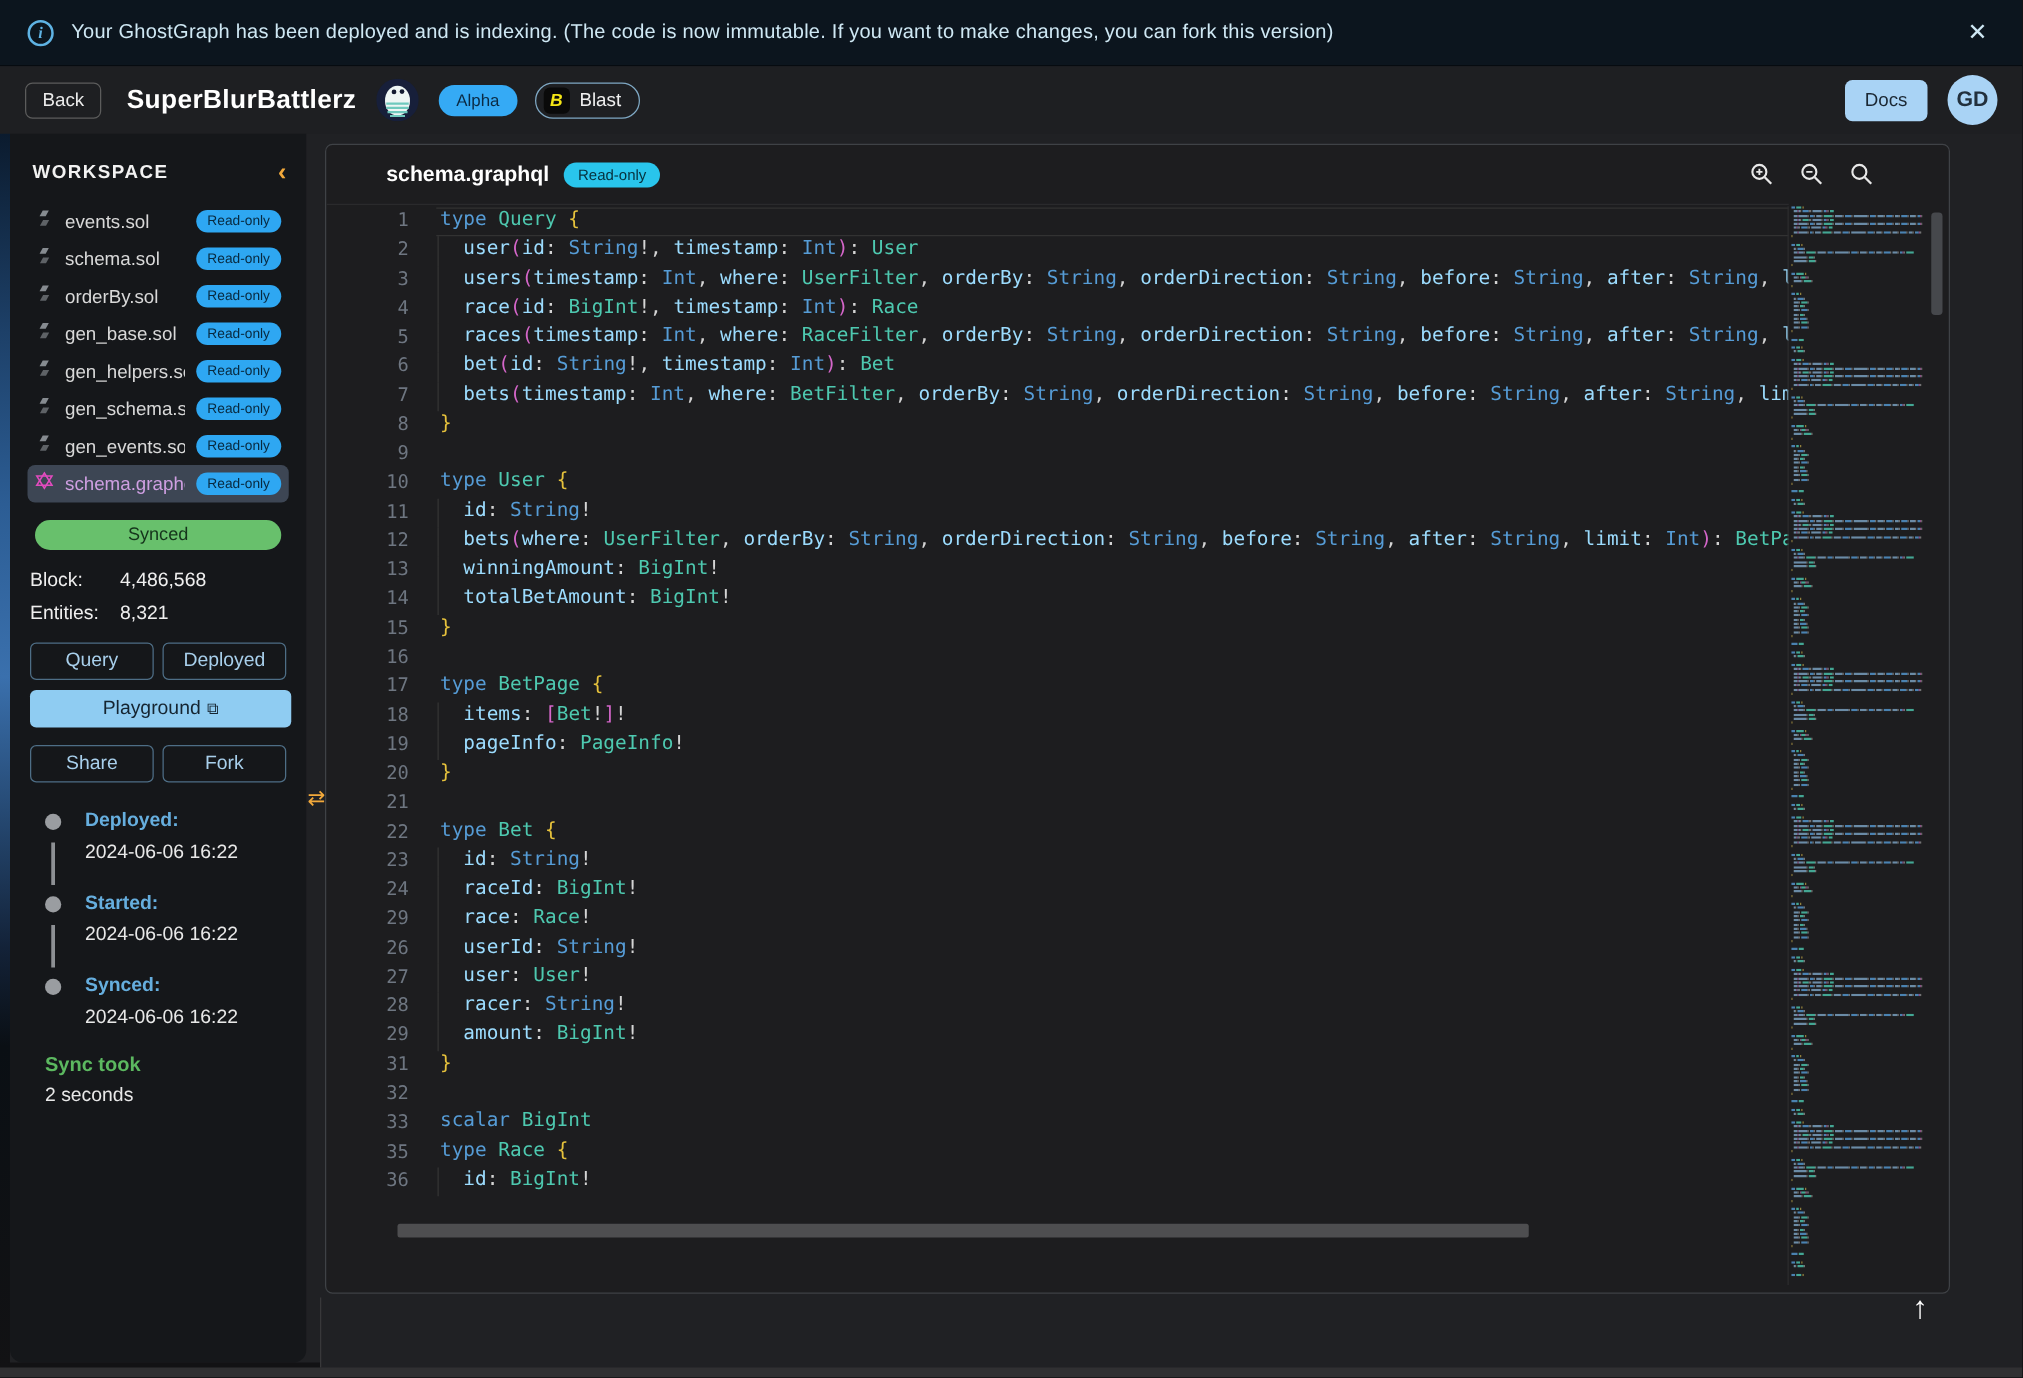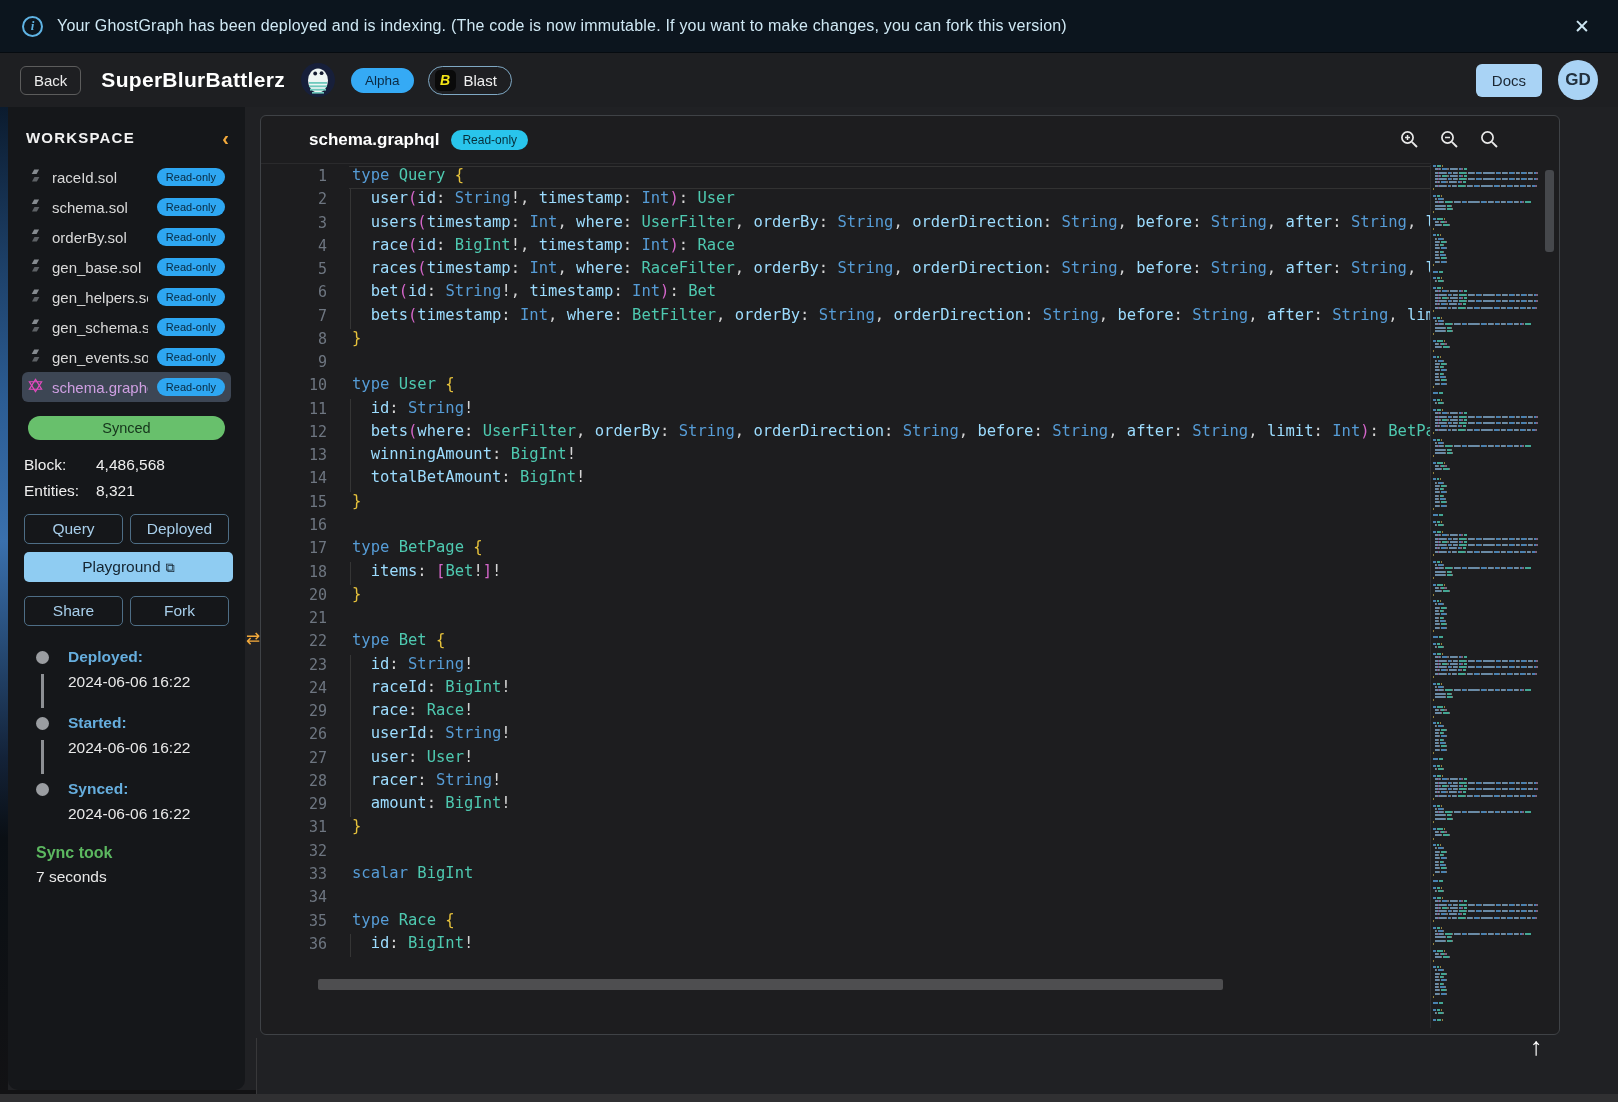--- a/index.html
+++ b/index.html
@@ -207,21 +207,21 @@
     <div class="ws-row">
       <span class="ws-label">WORKSPACE</span>
       <span class="ws-chevron">‹</span>
     </div>
     <div id="file-list">
         <div class="file-row">
           <span><svg width="15" height="15" viewBox="0 0 16 16">
               <path fill="#9aa0a6" opacity=".85" d="M11.8 1.5 H6.6 L3.9 6.3 H9.1 Z"></path>
               <path fill="#9aa0a6" opacity=".55" d="M4.2 14.5 H9.4 L12.1 9.7 H6.9 Z"></path>
             </svg></span>
-          <span class="fname">raceId.sol</span>
+          <span class="fname">events.sol</span>
           <span class="ro-badge">Read-only</span>
         </div>
         <div class="file-row">
           <span><svg width="15" height="15" viewBox="0 0 16 16">
               <path fill="#9aa0a6" opacity=".85" d="M11.8 1.5 H6.6 L3.9 6.3 H9.1 Z"></path>
               <path fill="#9aa0a6" opacity=".55" d="M4.2 14.5 H9.4 L12.1 9.7 H6.9 Z"></path>
             </svg></span>
           <span class="fname">schema.sol</span>
           <span class="ro-badge">Read-only</span>
         </div>
@@ -311,21 +311,21 @@
       </div>
       <div class="tl-item last">
         <span class="tl-dot"></span>
         <div class="tl-label">Synced:</div>
         <div class="tl-value">2024-06-06 16:22</div>
       </div>
     </div>
 
     <div class="sync-took">
       <div class="st-label">Sync took</div>
-      <div class="st-value">7 seconds</div>
+      <div class="st-value">2 seconds</div>
     </div>
   </div>
 
   <div class="resize-handle">⇄</div>
 
   <div class="editor">
     <div class="ed-titlebar">
       <span class="ed-filename">schema.graphql</span>
       <span class="ro-badge-cyan">Read-only</span>
       <div class="ed-tools">
@@ -359,34 +359,34 @@
           <div class="cl"><span class="ln">9</span><span class="ct"></span></div>
           <div class="cl"><span class="ln">10</span><span class="ct"><span class="tk-kw">type</span> <span class="tk-typ">User</span> <span class="tk-brc">{</span></span></div>
           <div class="cl"><span class="ln">11</span><span class="gd"></span><span class="ct">  <span class="tk-fld">id</span><span class="tk-pun">:</span> <span class="tk-kw">String</span><span class="tk-pun">!</span></span></div>
           <div class="cl"><span class="ln">12</span><span class="gd"></span><span class="ct">  <span class="tk-fld">bets</span><span class="tk-brk">(</span><span class="tk-fld">where</span><span class="tk-pun">:</span> <span class="tk-typ">UserFilter</span><span class="tk-pun">,</span> <span class="tk-fld">orderBy</span><span class="tk-pun">:</span> <span class="tk-kw">String</span><span class="tk-pun">,</span> <span class="tk-fld">orderDirection</span><span class="tk-pun">:</span> <span class="tk-kw">String</span><span class="tk-pun">,</span> <span class="tk-fld">before</span><span class="tk-pun">:</span> <span class="tk-kw">String</span><span class="tk-pun">,</span> <span class="tk-fld">after</span><span class="tk-pun">:</span> <span class="tk-kw">String</span><span class="tk-pun">,</span> <span class="tk-fld">limit</span><span class="tk-pun">:</span> <span class="tk-kw">Int</span><span class="tk-brk">)</span><span class="tk-pun">:</span> <span class="tk-typ">BetPage</span></span></div>
           <div class="cl"><span class="ln">13</span><span class="gd"></span><span class="ct">  <span class="tk-fld">winningAmount</span><span class="tk-pun">:</span> <span class="tk-typ">BigInt</span><span class="tk-pun">!</span></span></div>
           <div class="cl"><span class="ln">14</span><span class="gd"></span><span class="ct">  <span class="tk-fld">totalBetAmount</span><span class="tk-pun">:</span> <span class="tk-typ">BigInt</span><span class="tk-pun">!</span></span></div>
           <div class="cl"><span class="ln">15</span><span class="ct"><span class="tk-brc">}</span></span></div>
           <div class="cl"><span class="ln">16</span><span class="ct"></span></div>
           <div class="cl"><span class="ln">17</span><span class="ct"><span class="tk-kw">type</span> <span class="tk-typ">BetPage</span> <span class="tk-brc">{</span></span></div>
           <div class="cl"><span class="ln">18</span><span class="gd"></span><span class="ct">  <span class="tk-fld">items</span><span class="tk-pun">:</span> <span class="tk-brk">[</span><span class="tk-typ">Bet</span><span class="tk-pun">!</span><span class="tk-brk">]</span><span class="tk-pun">!</span></span></div>
+          <div class="cl"><span class="ln">19</span><span class="gd"></span><span class="ct">  <span class="tk-fld">pageInfo</span><span class="tk-pun">:</span> <span class="tk-typ">PageInfo</span><span class="tk-pun">!</span></span></div>
           <div class="cl"><span class="ln">20</span><span class="ct"><span class="tk-brc">}</span></span></div>
           <div class="cl"><span class="ln">21</span><span class="ct"></span></div>
           <div class="cl"><span class="ln">22</span><span class="ct"><span class="tk-kw">type</span> <span class="tk-typ">Bet</span> <span class="tk-brc">{</span></span></div>
           <div class="cl"><span class="ln">23</span><span class="gd"></span><span class="ct">  <span class="tk-fld">id</span><span class="tk-pun">:</span> <span class="tk-kw">String</span><span class="tk-pun">!</span></span></div>
           <div class="cl"><span class="ln">24</span><span class="gd"></span><span class="ct">  <span class="tk-fld">raceId</span><span class="tk-pun">:</span> <span class="tk-typ">BigInt</span><span class="tk-pun">!</span></span></div>
           <div class="cl"><span class="ln">29</span><span class="gd"></span><span class="ct">  <span class="tk-fld">race</span><span class="tk-pun">:</span> <span class="tk-typ">Race</span><span class="tk-pun">!</span></span></div>
           <div class="cl"><span class="ln">26</span><span class="gd"></span><span class="ct">  <span class="tk-fld">userId</span><span class="tk-pun">:</span> <span class="tk-kw">String</span><span class="tk-pun">!</span></span></div>
           <div class="cl"><span class="ln">27</span><span class="gd"></span><span class="ct">  <span class="tk-fld">user</span><span class="tk-pun">:</span> <span class="tk-typ">User</span><span class="tk-pun">!</span></span></div>
           <div class="cl"><span class="ln">28</span><span class="gd"></span><span class="ct">  <span class="tk-fld">racer</span><span class="tk-pun">:</span> <span class="tk-kw">String</span><span class="tk-pun">!</span></span></div>
           <div class="cl"><span class="ln">29</span><span class="gd"></span><span class="ct">  <span class="tk-fld">amount</span><span class="tk-pun">:</span> <span class="tk-typ">BigInt</span><span class="tk-pun">!</span></span></div>
           <div class="cl"><span class="ln">31</span><span class="ct"><span class="tk-brc">}</span></span></div>
           <div class="cl"><span class="ln">32</span><span class="ct"></span></div>
           <div class="cl"><span class="ln">33</span><span class="ct"><span class="tk-kw">scalar</span> <span class="tk-typ">BigInt</span></span></div>
-          <div class="cl"><span class="ln">34</span><span class="ct"></span></div>
           <div class="cl"><span class="ln">35</span><span class="ct"><span class="tk-kw">type</span> <span class="tk-typ">Race</span> <span class="tk-brc">{</span></span></div>
           <div class="cl"><span class="ln">36</span><span class="gd"></span><span class="ct">  <span class="tk-fld">id</span><span class="tk-pun">:</span> <span class="tk-typ">BigInt</span><span class="tk-pun">!</span></span></div>
         </div>
       <div class="hscroll"></div>
     </div>
     <div class="minimap" id="minimap">
         <div class="mm-row"><i style="width: 3.12px; background: rgb(86, 156, 214); opacity: 0.8;"></i><i style="width: 1px;"></i><i style="width: 3.9px; background: rgb(78, 201, 176); opacity: 0.8;"></i><i style="width: 1px;"></i><i style="width: 1px; background: rgb(176, 154, 69); opacity: 0.8;"></i></div>
         <div class="mm-row"><i style="width: 1.56px;"></i><i style="width: 3.12px; background: rgb(126, 168, 200); opacity: 0.8;"></i><i style="width: 1px; background: rgb(168, 92, 158); opacity: 0.8;"></i><i style="width: 1.56px; background: rgb(126, 168, 200); opacity: 0.8;"></i><i style="width: 1px; background: rgb(138, 138, 138); opacity: 0.8;"></i><i style="width: 1px;"></i><i style="width: 4.68px; background: rgb(86, 156, 214); opacity: 0.8;"></i><i style="width: 1px; background: rgb(138, 138, 138); opacity: 0.8;"></i><i style="width: 1px; background: rgb(138, 138, 138); opacity: 0.8;"></i><i style="width: 1px;"></i><i style="width: 7.02px; background: rgb(126, 168, 200); opacity: 0.8;"></i><i style="width: 1px; background: rgb(138, 138, 138); opacity: 0.8;"></i><i style="width: 1px;"></i><i style="width: 2.34px; background: rgb(86, 156, 214); opacity: 0.8;"></i><i style="width: 1px; background: rgb(168, 92, 158); opacity: 0.8;"></i><i style="width: 1px; background: rgb(138, 138, 138); opacity: 0.8;"></i><i style="width: 1px;"></i><i style="width: 3.12px; background: rgb(78, 201, 176); opacity: 0.8;"></i></div>
         <div class="mm-row"><i style="width: 1.56px;"></i><i style="width: 3.9px; background: rgb(126, 168, 200); opacity: 0.8;"></i><i style="width: 1px; background: rgb(168, 92, 158); opacity: 0.8;"></i><i style="width: 7.02px; background: rgb(126, 168, 200); opacity: 0.8;"></i><i style="width: 1px; background: rgb(138, 138, 138); opacity: 0.8;"></i><i style="width: 1px;"></i><i style="width: 2.34px; background: rgb(86, 156, 214); opacity: 0.8;"></i><i style="width: 1px; background: rgb(138, 138, 138); opacity: 0.8;"></i><i style="width: 1px;"></i><i style="width: 3.9px; background: rgb(126, 168, 200); opacity: 0.8;"></i><i style="width: 1px; background: rgb(138, 138, 138); opacity: 0.8;"></i><i style="width: 1px;"></i><i style="width: 7.8px; background: rgb(78, 201, 176); opacity: 0.8;"></i><i style="width: 1px; background: rgb(138, 138, 138); opacity: 0.8;"></i><i style="width: 1px;"></i><i style="width: 5.46px; background: rgb(126, 168, 200); opacity: 0.8;"></i><i style="width: 1px; background: rgb(138, 138, 138); opacity: 0.8;"></i><i style="width: 1px;"></i><i style="width: 4.68px; background: rgb(86, 156, 214); opacity: 0.8;"></i><i style="width: 1px; background: rgb(138, 138, 138); opacity: 0.8;"></i><i style="width: 1px;"></i><i style="width: 10.92px; background: rgb(126, 168, 200); opacity: 0.8;"></i><i style="width: 1px; background: rgb(138, 138, 138); opacity: 0.8;"></i><i style="width: 1px;"></i><i style="width: 4.68px; background: rgb(86, 156, 214); opacity: 0.8;"></i><i style="width: 1px; background: rgb(138, 138, 138); opacity: 0.8;"></i><i style="width: 1px;"></i><i style="width: 4.68px; background: rgb(126, 168, 200); opacity: 0.8;"></i><i style="width: 1px; background: rgb(138, 138, 138); opacity: 0.8;"></i><i style="width: 1px;"></i><i style="width: 4.68px; background: rgb(86, 156, 214); opacity: 0.8;"></i><i style="width: 1px; background: rgb(138, 138, 138); opacity: 0.8;"></i><i style="width: 1px;"></i><i style="width: 3.9px; background: rgb(126, 168, 200); opacity: 0.8;"></i><i style="width: 1px; background: rgb(138, 138, 138); opacity: 0.8;"></i><i style="width: 1px;"></i><i style="width: 4.68px; background: rgb(86, 156, 214); opacity: 0.8;"></i><i style="width: 1px; background: rgb(138, 138, 138); opacity: 0.8;"></i><i style="width: 1px;"></i><i style="width: 3.9px; background: rgb(126, 168, 200); opacity: 0.8;"></i><i style="width: 1px; background: rgb(138, 138, 138); opacity: 0.8;"></i><i style="width: 1px;"></i><i style="width: 2.34px; background: rgb(86, 156, 214); opacity: 0.8;"></i><i style="width: 1px; background: rgb(168, 92, 158); opacity: 0.8;"></i><i style="width: 1px; background: rgb(138, 138, 138); opacity: 0.8;"></i></div>
         <div class="mm-row"><i style="width: 1.56px;"></i><i style="width: 3.12px; background: rgb(126, 168, 200); opacity: 0.8;"></i><i style="width: 1px; background: rgb(168, 92, 158); opacity: 0.8;"></i><i style="width: 1.56px; background: rgb(126, 168, 200); opacity: 0.8;"></i><i style="width: 1px; background: rgb(138, 138, 138); opacity: 0.8;"></i><i style="width: 1px;"></i><i style="width: 4.68px; background: rgb(78, 201, 176); opacity: 0.8;"></i><i style="width: 1px; background: rgb(138, 138, 138); opacity: 0.8;"></i><i style="width: 1px; background: rgb(138, 138, 138); opacity: 0.8;"></i><i style="width: 1px;"></i><i style="width: 7.02px; background: rgb(126, 168, 200); opacity: 0.8;"></i><i style="width: 1px; background: rgb(138, 138, 138); opacity: 0.8;"></i><i style="width: 1px;"></i><i style="width: 2.34px; background: rgb(86, 156, 214); opacity: 0.8;"></i><i style="width: 1px; background: rgb(168, 92, 158); opacity: 0.8;"></i><i style="width: 1px; background: rgb(138, 138, 138); opacity: 0.8;"></i><i style="width: 1px;"></i><i style="width: 3.12px; background: rgb(78, 201, 176); opacity: 0.8;"></i></div>

